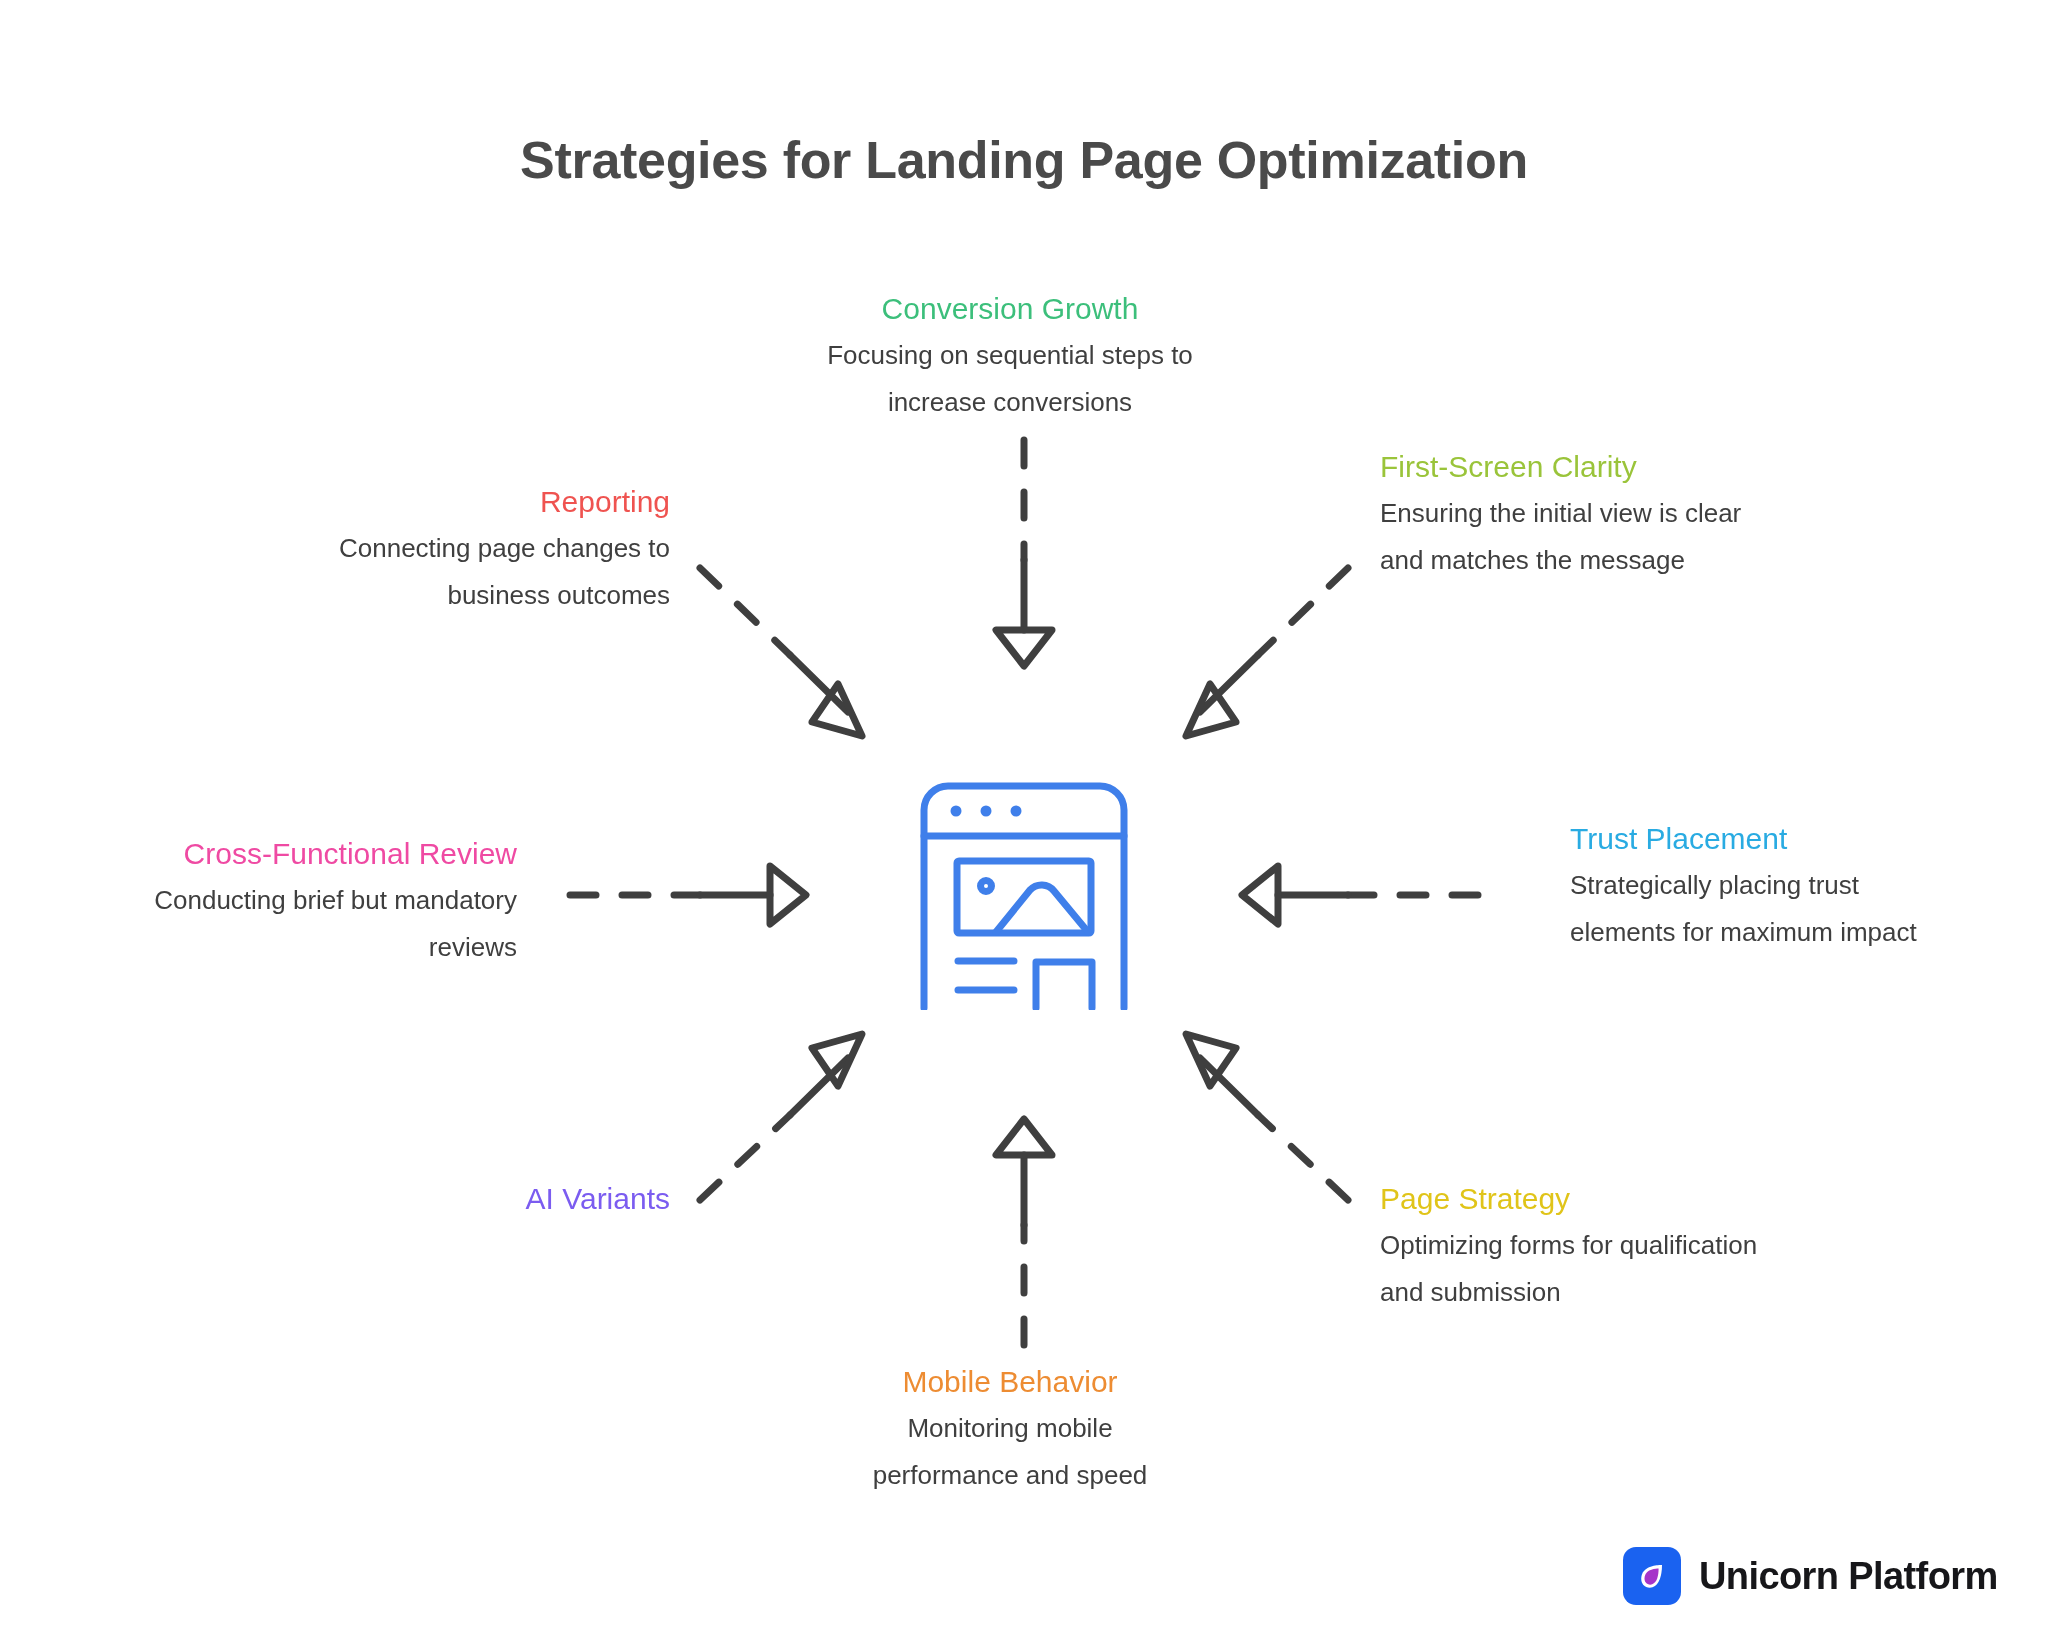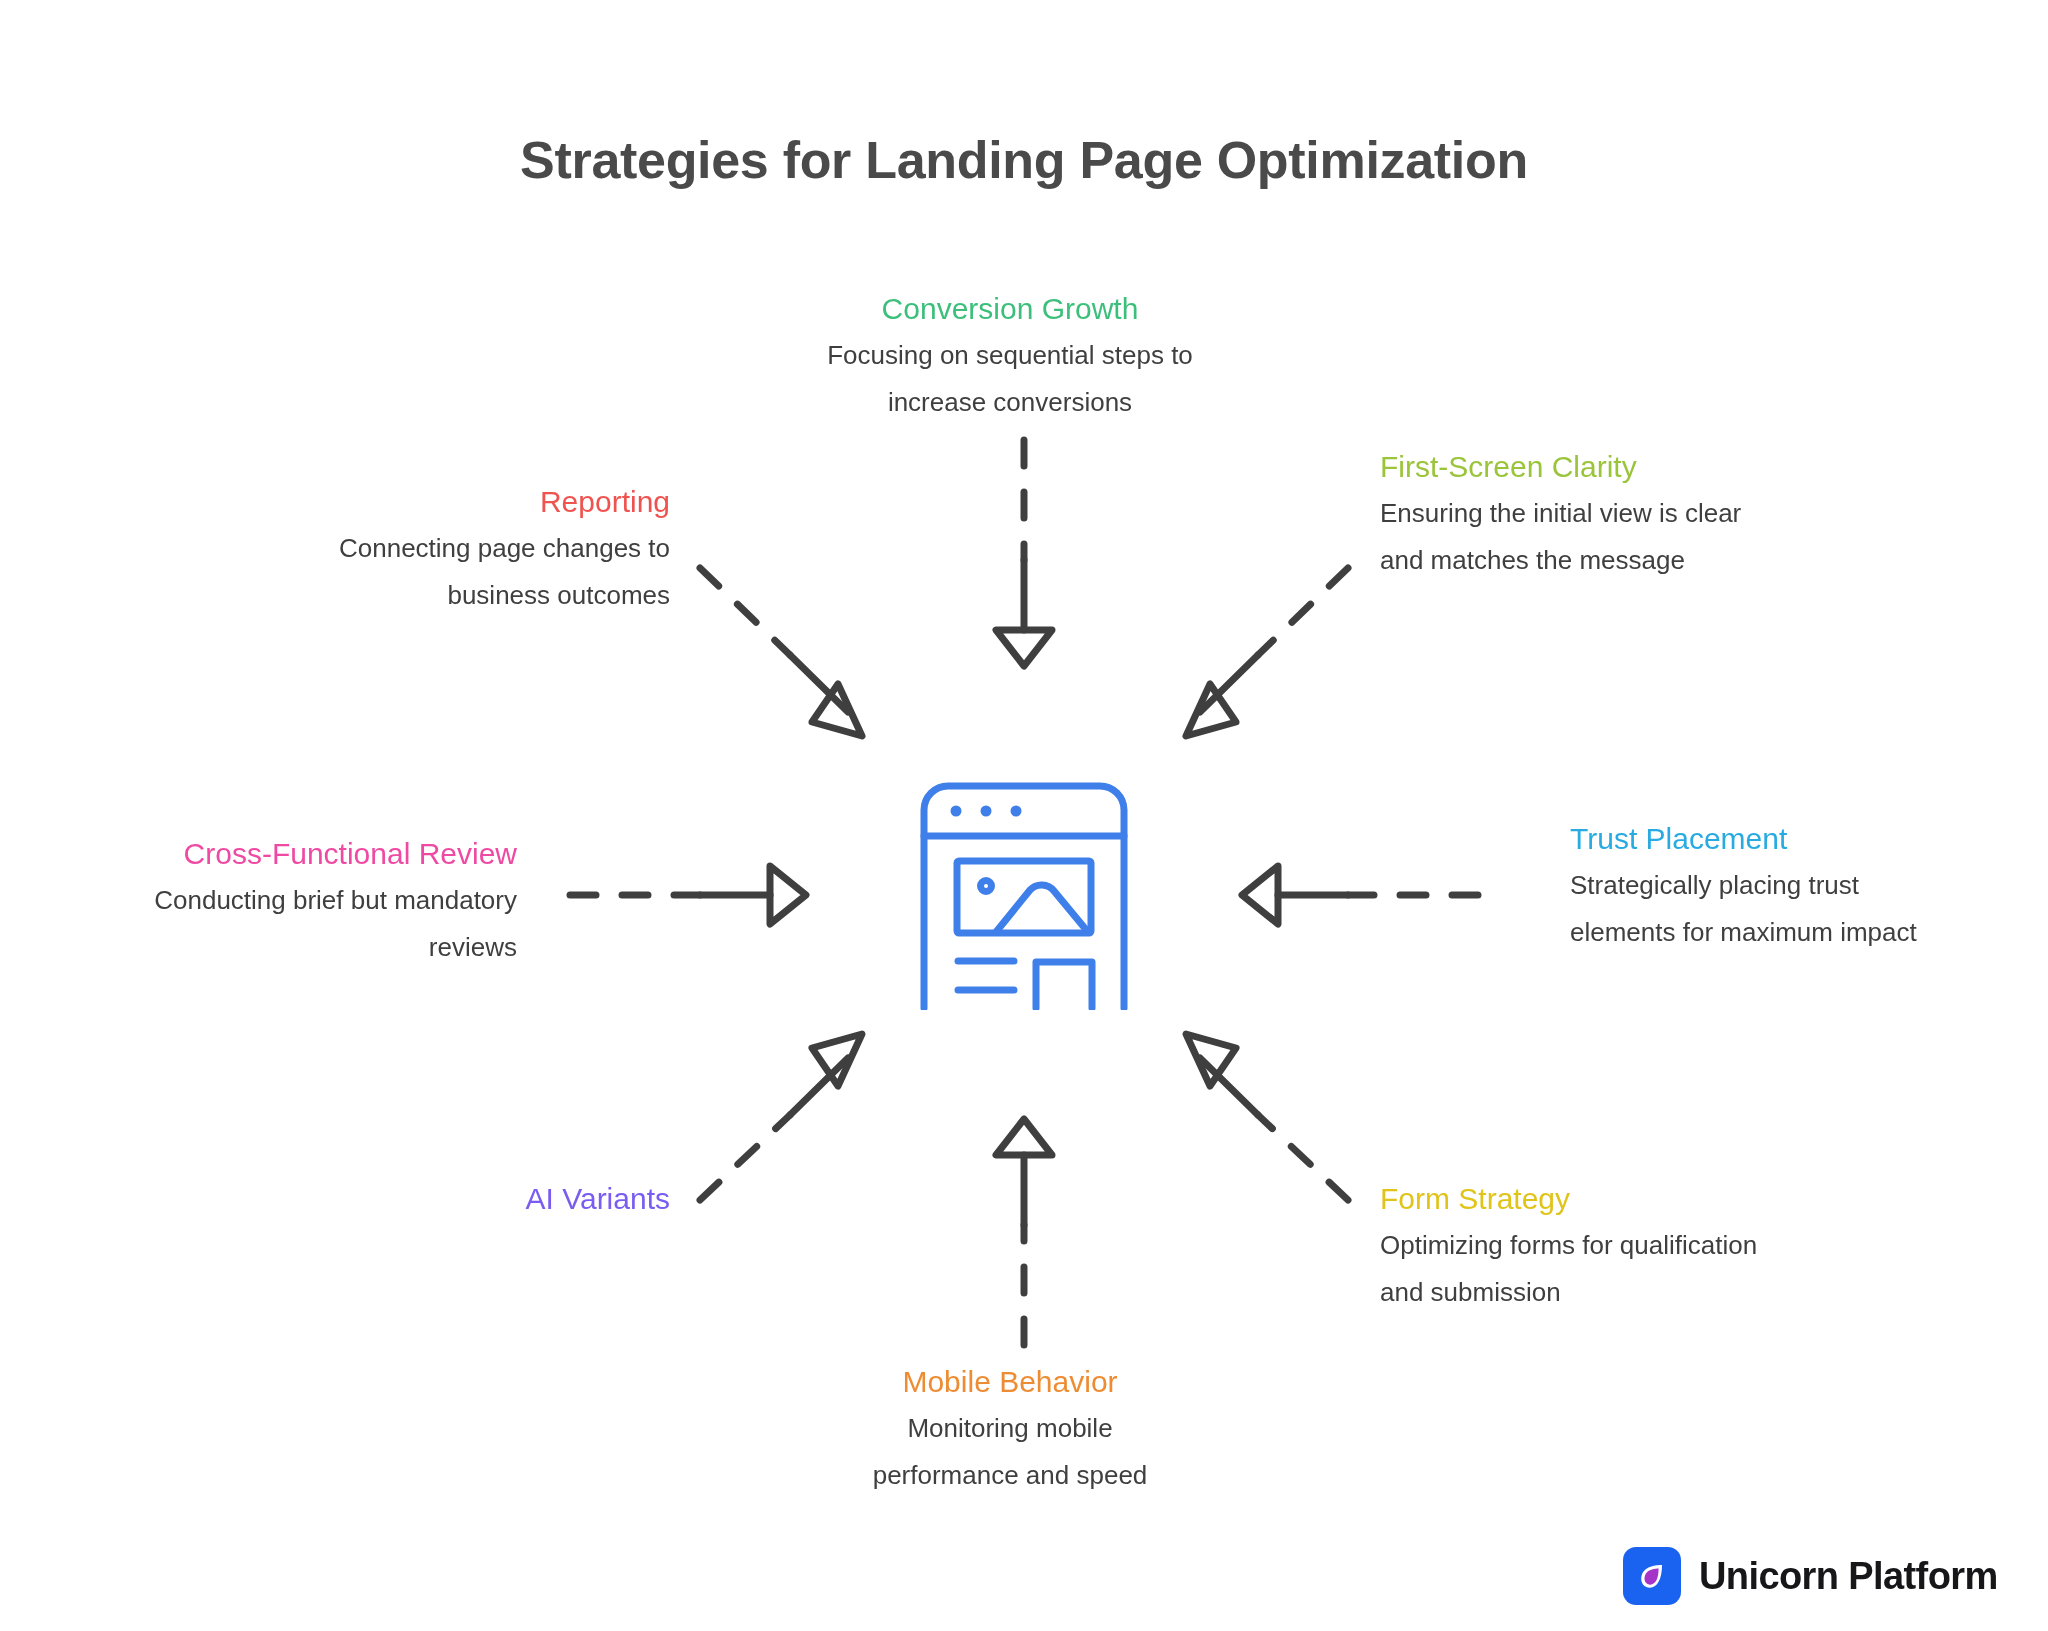--- a/index.html
+++ b/index.html
@@ -179,21 +179,21 @@
   <div class="node align-left" id="n-trust">
     <div class="hd" style="color:#29abe2">Trust Placement</div>
     <div class="ds">Strategically placing trust elements for maximum impact</div>
   </div>
 
   <div class="node align-right" id="n-aivariants">
     <div class="hd" style="color:#7b5cf0">AI Variants</div>
   </div>
 
   <div class="node align-left" id="n-formstrategy">
-    <div class="hd" style="color:#e0c419">Form Strategy</div>
+    <div class="hd" style="color:#e0c419">Page Strategy</div>
     <div class="ds">Optimizing forms for qualification and submission</div>
   </div>
 
   <div class="node align-center" id="n-mobile">
     <div class="hd" style="color:#ed8c32">Mobile Behavior</div>
     <div class="ds">Monitoring mobile performance and speed</div>
   </div>
 
   <div id="logo">
     <div id="logo-mark">

